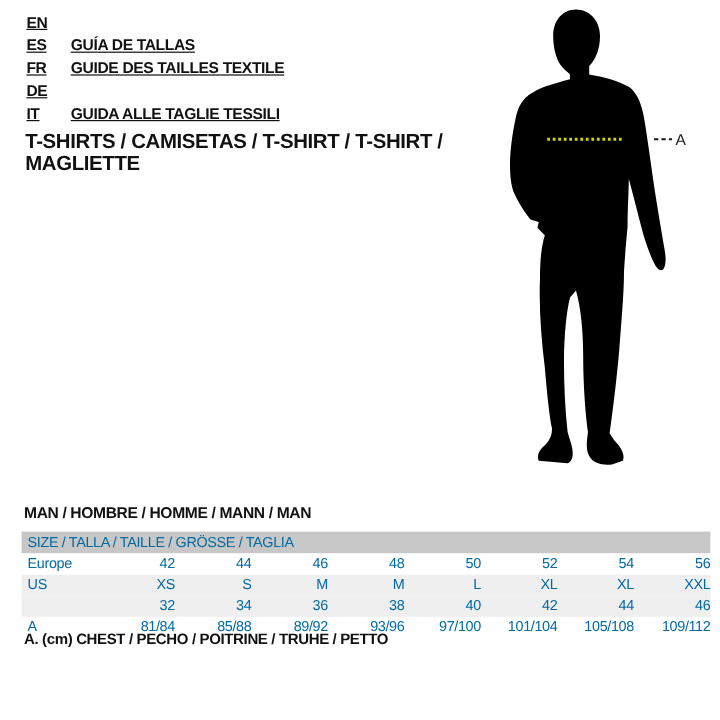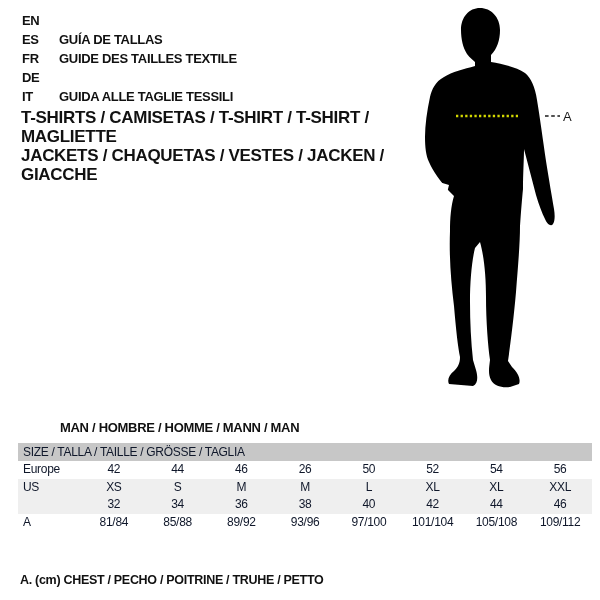--- a/index.html
+++ b/index.html
@@ -9,51 +9,51 @@
     height: 600px;
     background: #ffffff;
     overflow: hidden;
     font-family: "Liberation Sans", sans-serif;
     color: #111111;
     letter-spacing: -0.3px;
   }
 
   
   .lang-list { position: absolute; left: 22px; top: 9px; }
-  .lang-row { display: flex; height: 19px; align-items: flex-end; font-size: 13px; font-weight: bold; }
+  .lang-row { display: flex; height: 19px; align-items: center; font-size: 13px; font-weight: bold; text-decoration: underline; }
   .lang-code { width: 37px; flex: 0 0 37px; }
 
   
   .categories { position: absolute; left: 21px; top: 108px; font-size: 17px; font-weight: bold; line-height: 19px; width: 390px; }
 
   
   .figure-svg { position: absolute; left: 418px; top: 4px; }
   .man-path { fill: var(--silhouette, #000000); }
   .arm-gap { fill: #ffffff; }
   .measure-line { stroke: var(--measure-line, #d3d800); }
   .ref-dash { stroke: #1a1a1a; }
   .measure-a-label { font-size: 13px; fill: #1a1a1a; font-family: "Liberation Sans", sans-serif; }
 
   
-  .man-label { position: absolute; left: 20px; top: 420px; font-size: 13px; font-weight: bold; margin-left: 40px; }
+  .man-label { position: absolute; left: 20px; top: 420px; font-size: 13px; font-weight: bold; }
 
   
-  .size-table { position: absolute; left: 18px; top: 443px; width: 574px; font-size: 12px; color: #0f172a; }
+  .size-table { position: absolute; left: 18px; top: 443px; width: 574px; font-size: 12px; color: #0369a1; }
   .size-table-header {
     background: var(--table-header-bg, #c7c7c7);
     height: 18px; line-height: 18px;
     padding-left: 5px;
   }
   .table-row { display: flex; height: 17.5px; line-height: 17.5px; }
   .table-row.alt { background: var(--table-alt-row-bg, #efefef); }
   .row-label { flex: 0 0 59px; padding-left: 5px; }
-  .cell { flex: 1 1 0; text-align: center; }
+  .cell { flex: 1 1 0; text-align: right; }
 
   
-  .footnote { position: absolute; left: 20px; top: 573px; font-size: 12.5px; font-weight: bold; }
+  .footnote { position: absolute; left: 20px; top: 526px; font-size: 12.5px; font-weight: bold; }
 </style>
 </head>
 <body>
 
 <div class="page">
 
   <div class="lang-list">
     <div class="lang-row">
       <span class="lang-code">EN</span>
     </div>
@@ -69,21 +69,20 @@
       <span class="lang-code">DE</span>
     </div>
     <div class="lang-row">
       <span class="lang-code">IT</span>
       <span class="lang-name">GUIDA ALLE TAGLIE TESSILI</span>
     </div>
   </div>
 
   <div class="categories">
     <div>T-SHIRTS / CAMISETAS / T-SHIRT / T-SHIRT / MAGLIETTE</div>
-    <div>JACKETS / CHAQUETAS / VESTES / JACKEN / GIACCHE</div>
   </div>
 
   <svg class="figure-svg" width="160" height="390" viewBox="0 0 160 390">
     <path class="man-path" d="
       M62,4 C51,4 43,13 43,26 C43,35 45,44 49,50 C52,54 55,56 57,58 L57,62
       C46,65 34,68 26,73 C17,78 14,85 12,93 C9,107 7,121 7,133
       C7,143 8,152 11,158 C15,167 22,177 30,186 L36,192
       C33,202 32,214 32,227 C31,252 33,278 36,302 C38,326 40,344 42,353
       C42,359 40,363 36,367 C31,371 29,376 31,380 L55,382
       C60,380 60,373 58,366 L55,356
@@ -107,21 +106,21 @@
   <div class="man-label">MAN / HOMBRE / HOMME / MANN / MAN</div>
 
   <div class="size-table">
     <div class="size-table-header">SIZE / TALLA / TAILLE / GRÖSSE / TAGLIA</div>
 
     <div class="table-row">
       <span class="row-label">Europe</span>
       <span class="cell">42</span>
       <span class="cell">44</span>
       <span class="cell">46</span>
-      <span class="cell">26</span>
+      <span class="cell">48</span>
       <span class="cell">50</span>
       <span class="cell">52</span>
       <span class="cell">54</span>
       <span class="cell">56</span>
     </div>
 
     <div class="table-row alt">
       <span class="row-label">US</span>
       <span class="cell">XS</span>
       <span class="cell">S</span>

